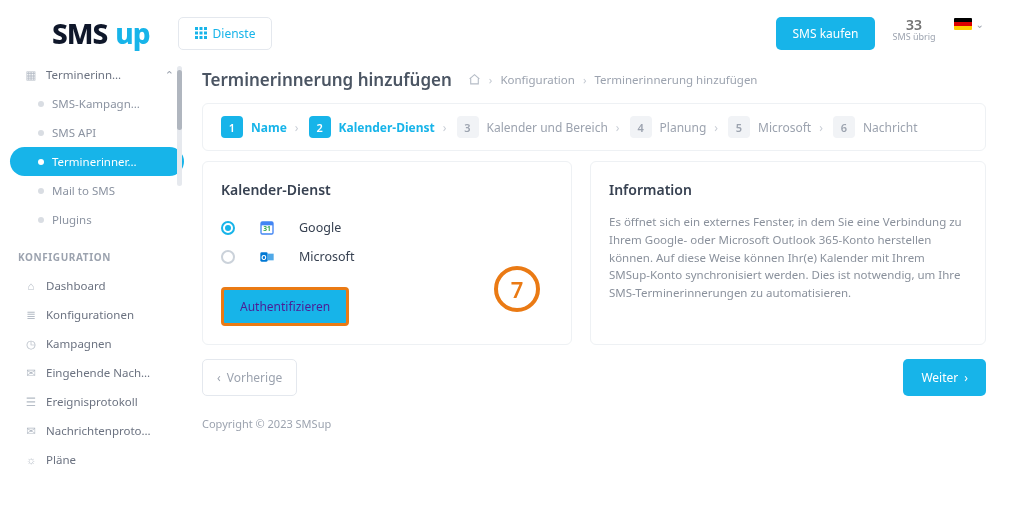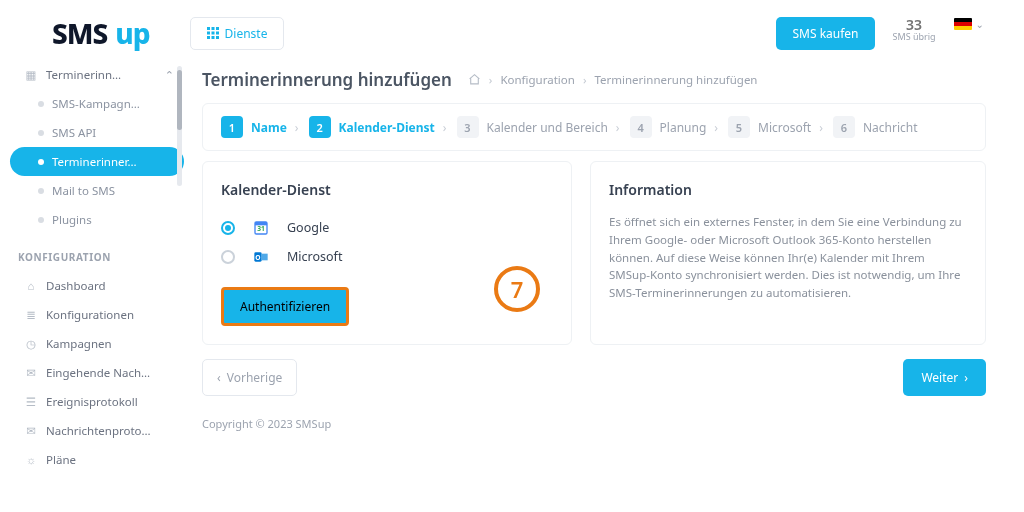--- a/index.html
+++ b/index.html
@@ -1,18 +1,18 @@
 <!DOCTYPE html>
 <html><head>
 <meta charset="utf-8">
 <style>
   *{box-sizing:border-box;margin:0;padding:0;font-family:system-ui,-apple-system,"Segoe UI",Roboto,Arial,sans-serif}
   body{background:#fff;color:#6b7280;width:1024px;height:512px;overflow:hidden;font-size:12px}
   .app{display:flex;flex-direction:column;height:100%}
-  .topbar{display:flex;align-items:center;padding:14px 40px 8px 52px;gap:40px}
+  .topbar{display:flex;align-items:center;padding:14px 40px 8px 52px;gap:28px}
   .logo{font-weight:800;font-size:28px;letter-spacing:-1px;color:#0f172a;display:flex;align-items:center}
   .logo .up{color:#17b4e9;margin-left:8px;}
   .btn-outline{border:1px solid #e4e8ee;background:#fff;color:#17b4e9;padding:7px 16px;border-radius:5px;font-size:12px;display:flex;align-items:center;gap:6px;cursor:pointer}
   .grid-icon{width:12px;height:12px;display:inline-block}
   .grid-icon svg{display:block}
   .top-right{margin-left:auto;display:flex;align-items:flex-start;gap:18px}
   .btn-primary{background:#17b4e9;color:#fff;border:none;padding:8px 16px;border-radius:5px;font-size:12px;cursor:pointer}
   .credits{text-align:center;line-height:1.1}
   .credits .num{font-size:14px;color:#737373;font-weight:600}
   .credits .lab{font-size:9px;color:#9ca3af}
@@ -44,26 +44,26 @@
   .wizard{padding:12px 18px}
   .steps{display:flex;align-items:center;gap:10px;font-size:12px;color:#9ca3af;flex-wrap:wrap}
   .step{display:flex;align-items:center;gap:8px}
   .step .box{width:22px;height:22px;border-radius:4px;background:#f1f3f6;color:#9ca3af;display:flex;align-items:center;justify-content:center;font-size:11px;font-weight:600}
   .step.done .box,.step.current .box{background:#17b4e9;color:#fff}
   .step.done .lbl,.step.current .lbl{color:#17b4e9;font-weight:700}
   .step .arr{color:#c9ced6}
   .left-card{flex:0 0 370px}
   .right-card{flex:1}
   .card h3{font-size:14px;color:#374151;font-weight:600;margin-bottom:14px}
-  .radio-row{display:flex;align-items:center;gap:18px;padding:6px 0;font-size:12.5px;color:#374151;cursor:pointer}
+  .radio-row{display:flex;align-items:center;gap:24px;padding:6px 0;font-size:12.5px;color:#374151;cursor:pointer}
   .radio{width:14px;height:14px;border-radius:50%;border:2px solid #17b4e9;display:inline-flex;align-items:center;justify-content:center}
   .radio.checked::after{content:"";width:6px;height:6px;border-radius:50%;background:#17b4e9}
   .radio.unchecked{border-color:#cbd2da}
   .svc-ico{width:16px;height:16px}
-  .auth-btn{margin-top:16px;background:#17b4e9;border:3px solid #ea7a14;color:#000000;padding:8px 16px;border-radius:4px;font-size:12px;cursor:pointer}
+  .auth-btn{margin-top:16px;background:#17b4e9;border:3px solid #ea7a14;color:#4c1d95;padding:8px 16px;border-radius:4px;font-size:12px;cursor:pointer}
   .info-text{font-size:11.5px;color:#8a919c;line-height:1.55}
   .pager{display:flex;justify-content:space-between;margin:14px 0 10px 0}
   .btn-ghost{border:1px solid #e4e8ee;background:#fff;color:#9ca3af;padding:8px 14px;border-radius:5px;font-size:12px;cursor:pointer;display:flex;align-items:center;gap:6px}
   .btn-next{background:#17b4e9;color:#fff;border:none;padding:10px 18px;border-radius:5px;font-size:12px;cursor:pointer;display:flex;align-items:center;gap:6px}
   .foot{font-size:11px;color:#9ca3af;padding:10px 0 0 0}
   .tutorial-badge{position:absolute;left:310px;top:206px;width:46px;height:46px;border:4px solid #ea7a14;border-radius:50%;display:flex;align-items:center;justify-content:center;font-size:22px;color:#ea7a14;font-weight:600;background:#fff;pointer-events:none}
   .main{position:relative}
 </style>
 </head>
 <body>

